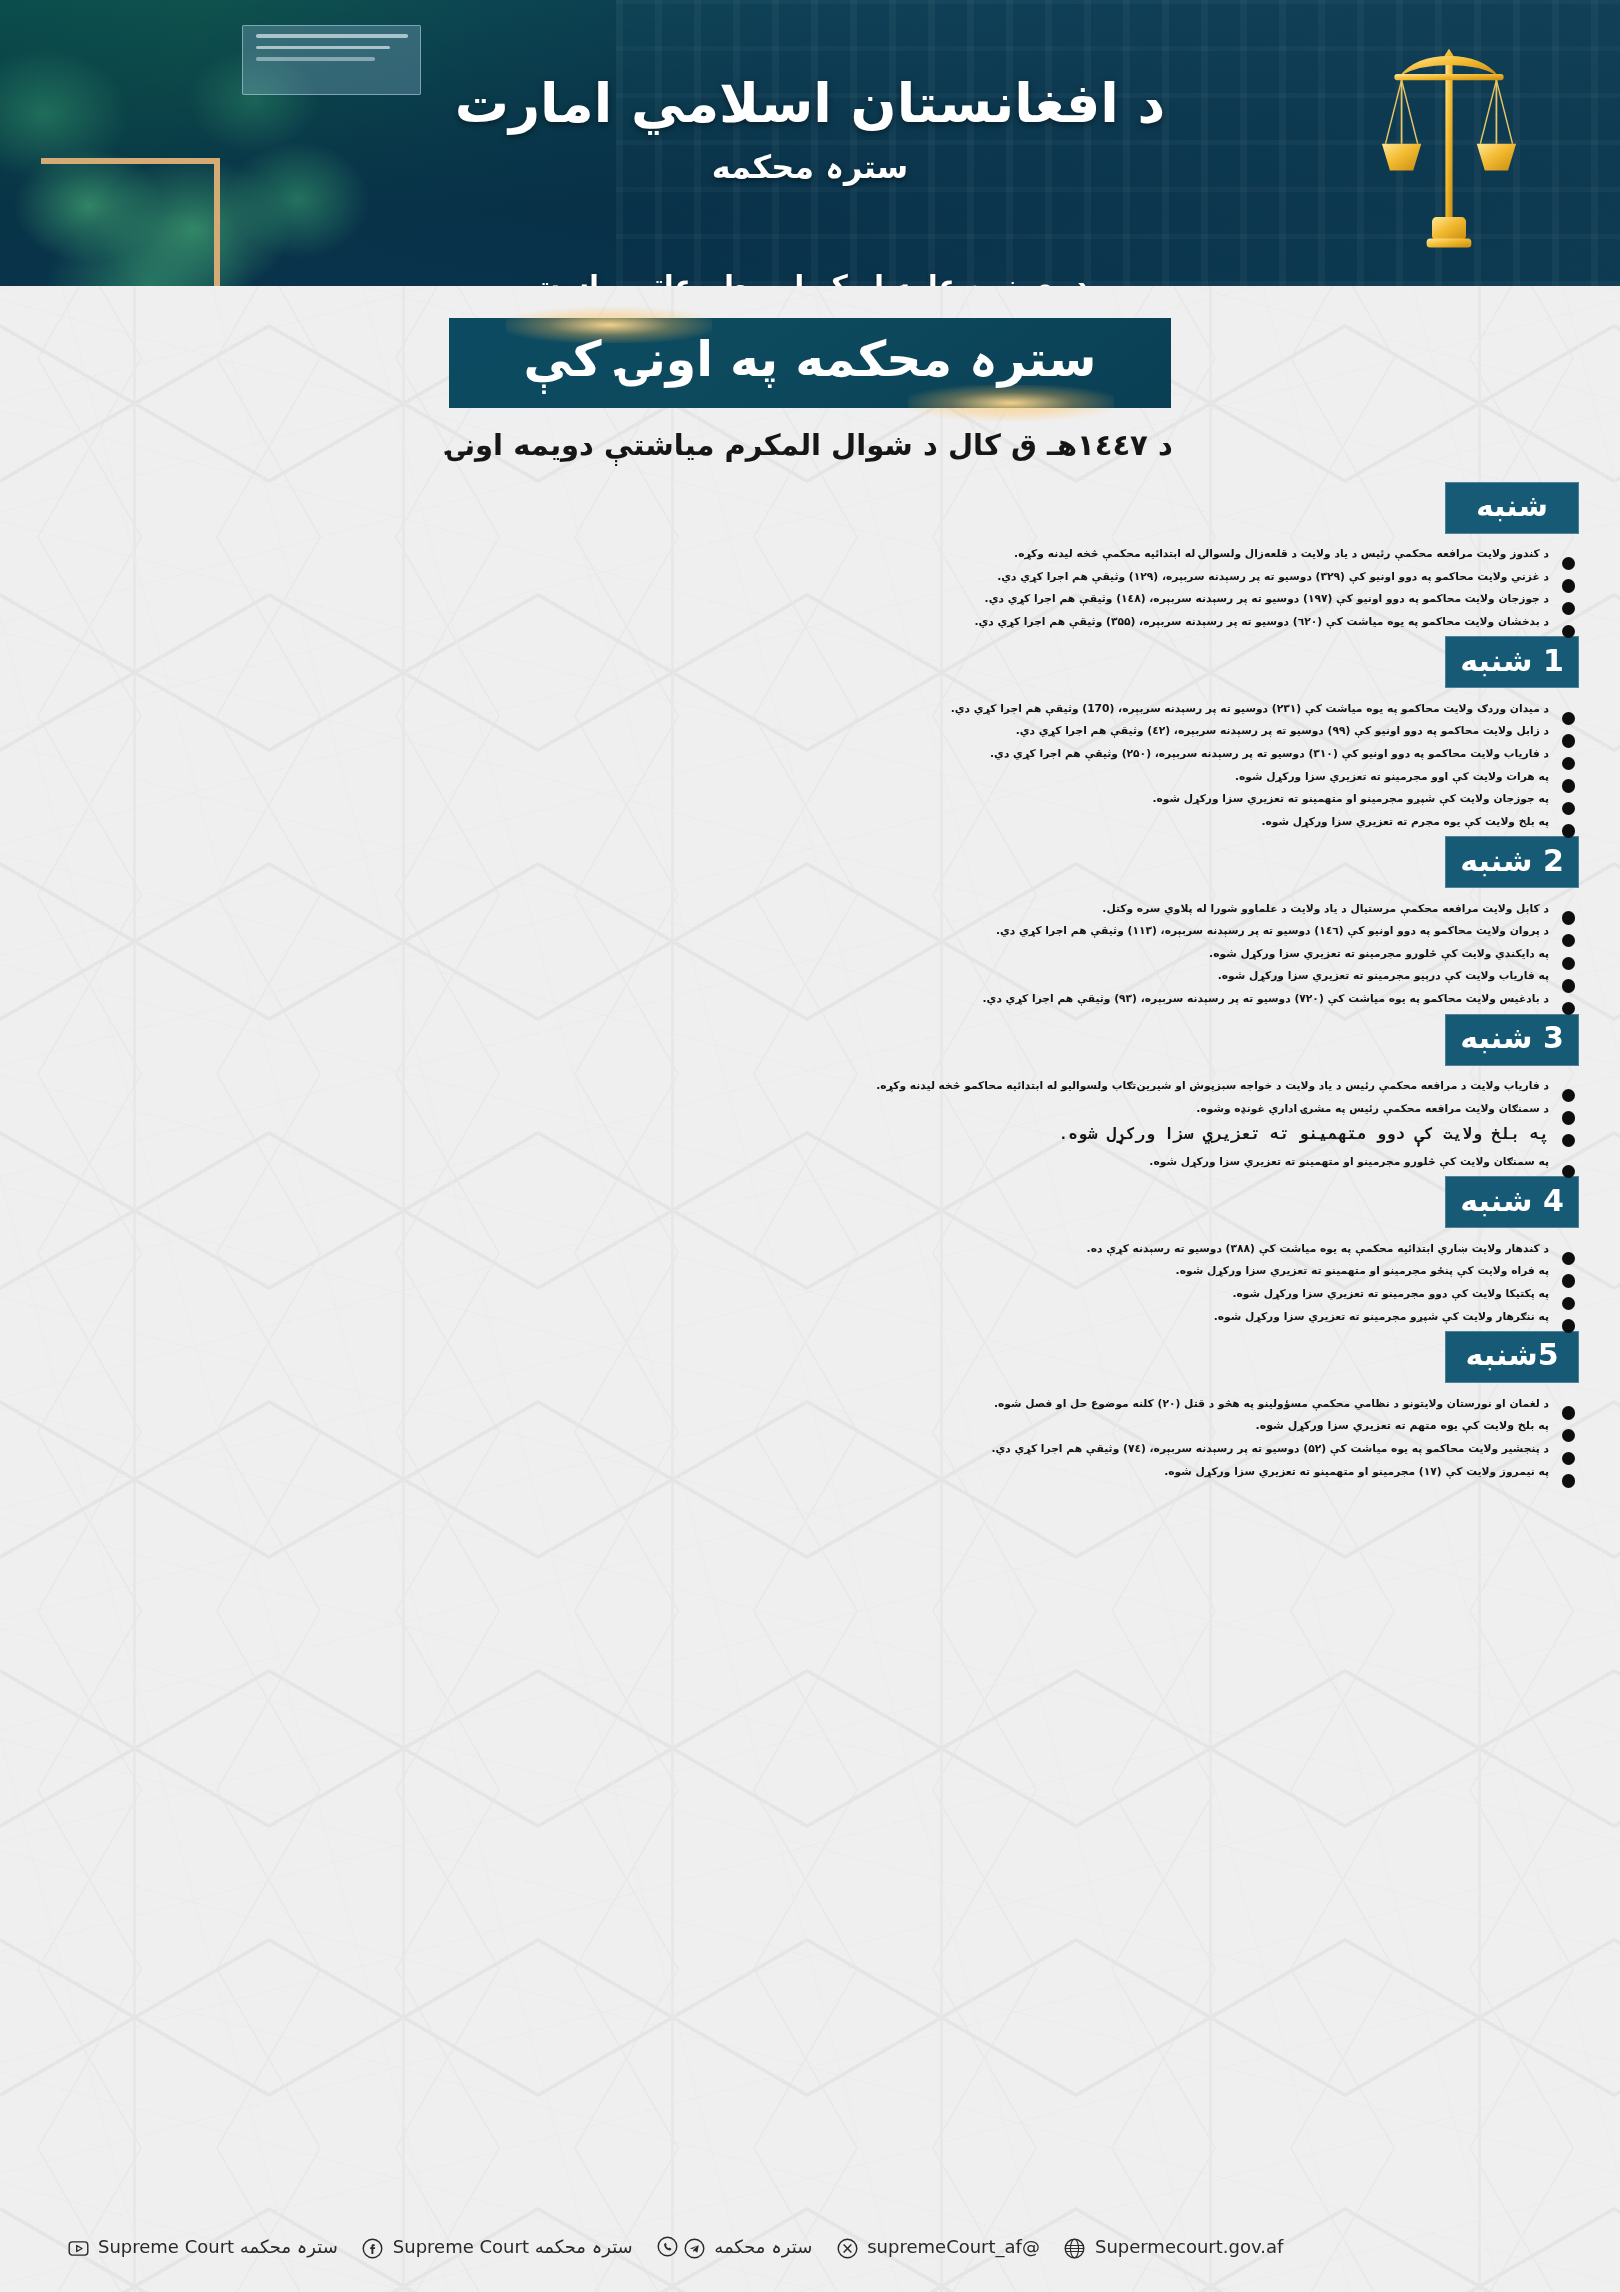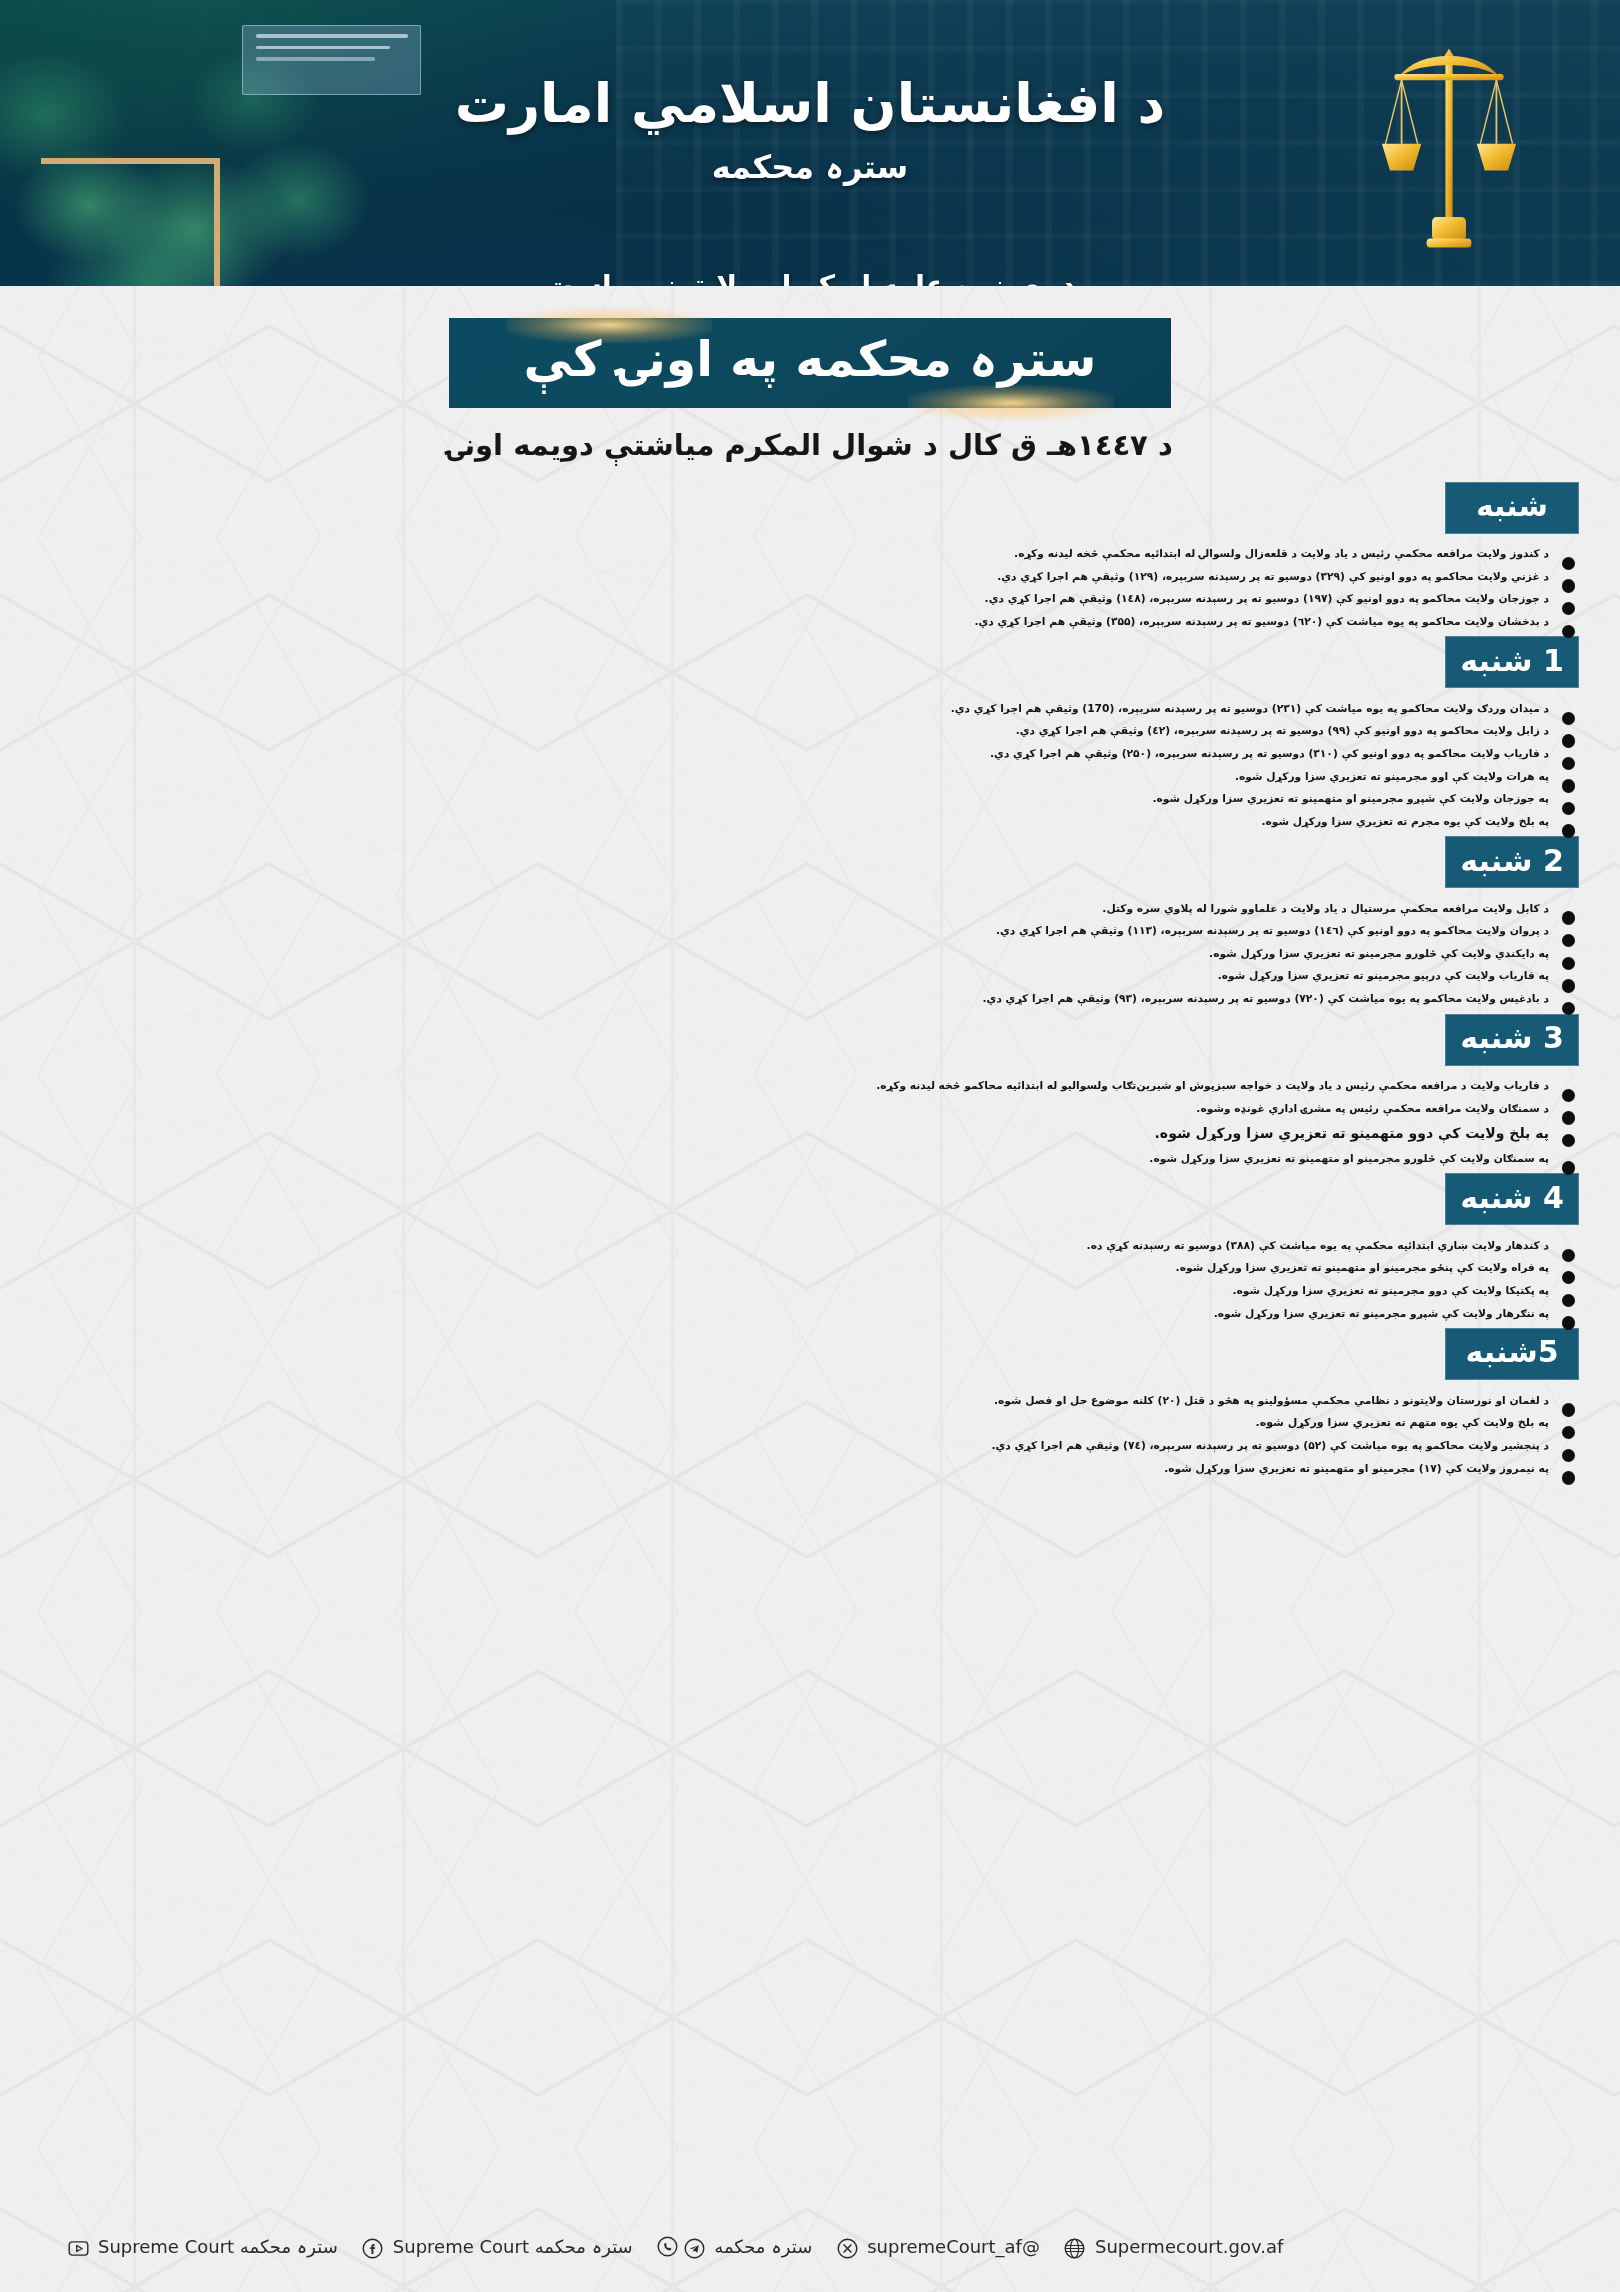--- a/index.html
+++ b/index.html
@@ -300,21 +300,21 @@
       <span class="l"></span>
     </div>
 
     <div class="corner-bracket"></div>
 
     <div class="header-titles">
       <div class="calligraphy">د افغانستان اسلامي امارت</div>
       <div class="court-name">سترہ محکمه</div>
     </div>
 
-    <div class="dept-line">د بهرنیو، عامه اړیکو او ولایتونو ریاست</div>
+    <div class="dept-line">د بهرنیو، عامه اړیکو او مطبوعاتو ریاست</div>
 
     <svg class="scales" viewBox="0 0 190 240">
       <defs>
         <linearGradient id="gold" x1="0" y1="0" x2="1" y2="1">
           <stop offset="0%" stop-color="#ffe79a"></stop>
           <stop offset="45%" stop-color="#f3bc32"></stop>
           <stop offset="100%" stop-color="#c98b10"></stop>
         </linearGradient>
       </defs>
       <rect x="91" y="18" width="8" height="186" fill="url(#gold)"></rect>
@@ -374,21 +374,21 @@
         <li style="font-size: 10.7px;">په فاریاب ولایت کې درېیو مجرمینو ته تعزیري سزا ورکړل شوه.</li>
         <li style="font-size: 10.7px;">د بادغیس ولایت محاکمو په یوه میاشت کې (۷۲۰) دوسیو ته پر رسېدنه سربېره، (۹۳) وثیقې هم اجرا کړي دي.</li>
       </ul>
     </div>
 
     <div class="day-block">
       <div class="day-chip">3 شنبه</div>
       <ul class="bullets">
         <li style="font-size: 10.7px;">د فاریاب ولایت د مرافعه محکمې رئیس د یاد ولایت د خواجه سبزپوش او شیرین‌تګاب ولسوالیو له ابتدائیه محاکمو څخه لیدنه وکړه.</li>
         <li style="font-size: 10.7px;">د سمنګان ولایت مرافعه محکمې رئیس په مشرۍ اداري غونډه وشوه.</li>
-        <li style="font-size: 14px;">په بلخ ولایت کې دوو متهمینو ته تعزیري سزا ورکړل شوه.</li>
+        <li style="font-size: 16px; font-family: Liberation Mono, monospace;">په بلخ ولایت کې دوو متهمینو ته تعزیري سزا ورکړل شوه.</li>
         <li style="font-size: 10.7px;">په سمنګان ولایت کې څلورو مجرمینو او متهمینو ته تعزیري سزا ورکړل شوه.</li>
       </ul>
     </div>
 
     <div class="day-block">
       <div class="day-chip">4 شنبه</div>
       <ul class="bullets">
         <li style="font-size: 10.7px;">د کندهار ولایت ښاري ابتدائیه محکمې په یوه میاشت کې (۳۸۸) دوسیو ته رسېدنه کړې ده.</li>
         <li style="font-size: 10.7px;">په فراه ولایت کې پنځو مجرمینو او متهمینو ته تعزیري سزا ورکړل شوه.</li>
         <li style="font-size: 10.7px;">په پکتیکا ولایت کې دوو مجرمینو ته تعزیري سزا ورکړل شوه.</li>

